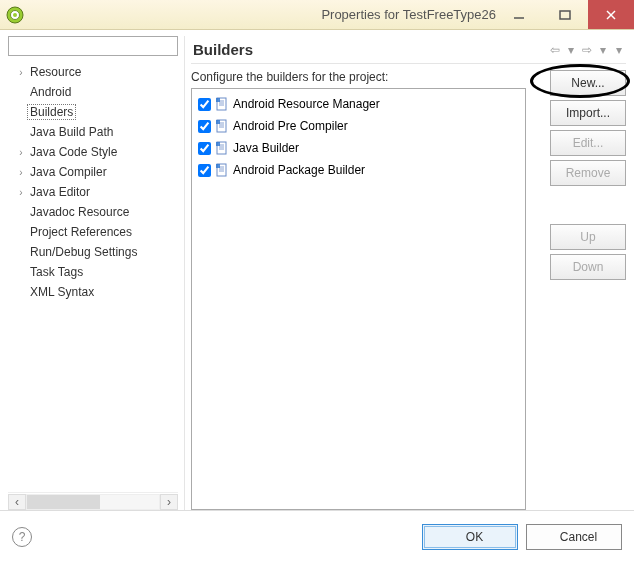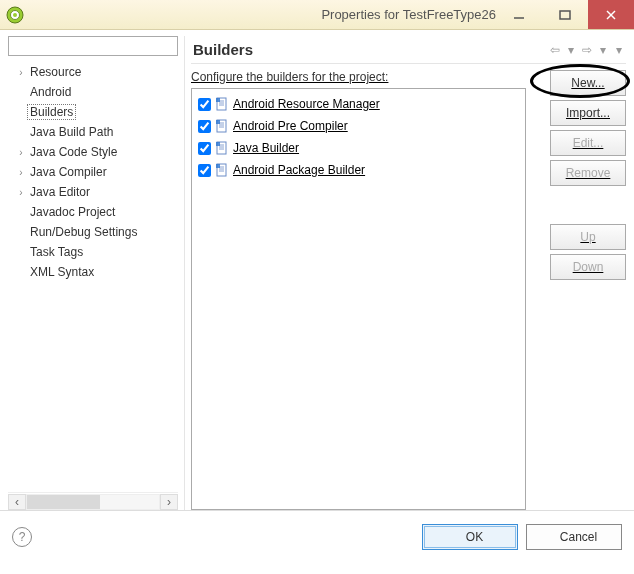--- a/index.html
+++ b/index.html
@@ -32,21 +32,21 @@
   .hscroll .track { flex: 1; height: 16px; background: #f6f6f6; border: 1px solid #eee; position: relative; }
   .hscroll .thumb { position: absolute; left: 0; top: 0; height: 100%; width: 55%; background: #d9d9d9; }
 
   
   .right-panel { flex: 1; display: flex; flex-direction: column; border-left: 1px solid #e5e5e5; padding-left: 6px; }
   .rp-header { display: flex; align-items: center; height: 28px; border-bottom: 1px solid #e5e5e5; }
   .rp-title { font-size: 15px; font-weight: 600; color: #333; flex: 1; padding-left: 2px; }
   .rp-nav { display: flex; gap: 2px; color: #999; }
   .rp-nav .nav-icon { width: 14px; display: inline-flex; align-items: center; justify-content: center; }
 
-  .rp-body { display: flex; padding-top: 6px; gap: 8px; flex: 1; text-decoration: underline; }
+  .rp-body { display: flex; padding-top: 6px; gap: 8px; flex: 1; }
   .rp-left { flex: 1; display: flex; flex-direction: column; }
   .rp-instr { color: #333; margin-bottom: 4px; }
   .builder-list { flex: 1; border: 1px solid #aaa; background: #fff; padding: 4px 6px; }
   .builder-row { display: flex; align-items: center; height: 22px; gap: 4px; }
   .builder-row input[type=checkbox] { margin: 0; }
   .file-icon { width: 14px; height: 14px; }
 
   .rp-right { width: 92px; display: flex; flex-direction: column; gap: 4px; position: relative; }
   .btn { height: 26px; border: 1px solid #aaa; background: linear-gradient(#fdfdfd, #ececec); color: #333; display: flex; align-items: center; justify-content: center; cursor: pointer; margin-left: 16px; }
   .btn.disabled { color: #aaa; }
@@ -118,21 +118,25 @@
         <div class="tree-item">
           <span class="chev">›</span>
           <span class="label">Java Compiler</span>
         </div>
         <div class="tree-item">
           <span class="chev">›</span>
           <span class="label">Java Editor</span>
         </div>
         <div class="tree-item">
           <span class="chev blank">›</span>
-          <span class="label">Javadoc Project</span>
+          <span class="label">Javadoc Resource</span>
+        </div>
+        <div class="tree-item">
+          <span class="chev blank">›</span>
+          <span class="label">Project References</span>
         </div>
         <div class="tree-item">
           <span class="chev blank">›</span>
           <span class="label">Run/Debug Settings</span>
         </div>
         <div class="tree-item">
           <span class="chev blank">›</span>
           <span class="label">Task Tags</span>
         </div>
         <div class="tree-item">

